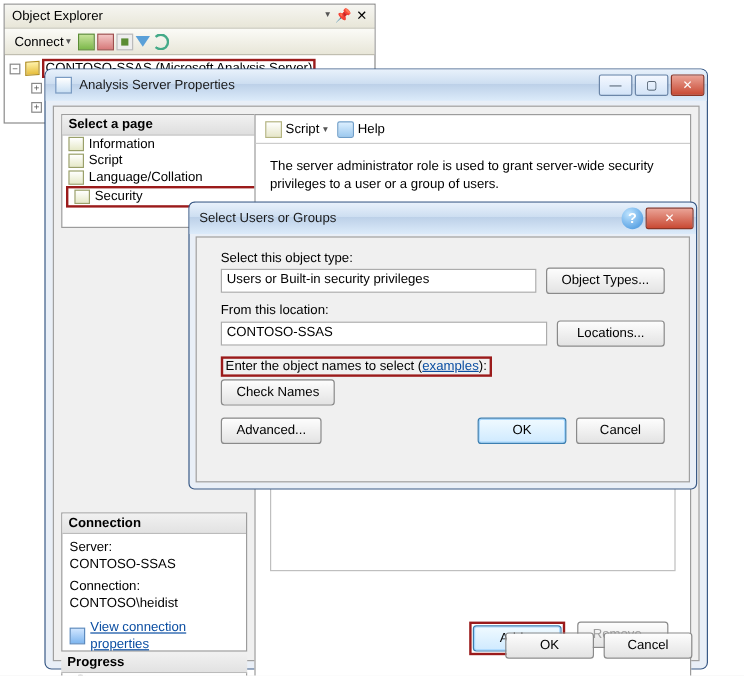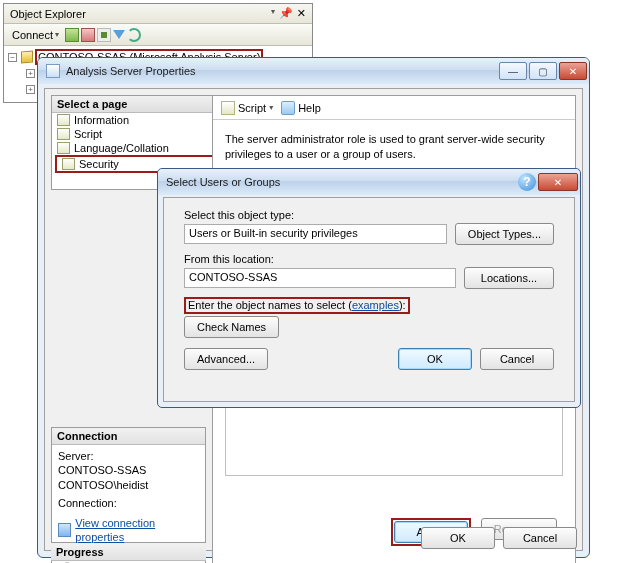--- a/index.html
+++ b/index.html
@@ -147,22 +147,22 @@
           <span class="pg-ico"></span>
           <span>Security</span>
         </div>
     </div>
 
     <div class="conn-pane">
       <div class="sec-hdr">Connection</div>
       <div class="conn-body">
         <div>Server:</div>
         <div>CONTOSO-SSAS</div>
+        <div style="margin-top:4px;">Connection:</div>
         <div>CONTOSO\heidist</div>
-        <div style="margin-top:4px;">Connection:</div>
         <a class="linklike">
           <span style="width:14px;height:14px;background:linear-gradient(#cfe5ff,#7fb6ef);border:1px solid #5c8abf;"></span>
           <span>View connection properties</span>
         </a>
       </div>
     </div>
 
     <div style="position:absolute; left:6px; top:455px; width:155px;" class="sec-hdr">Progress</div>
     <div style="position:absolute; left:6px; top:472px; width:155px; height:20px; background:#fff; border:1px solid #9c9c9c; border-top:none; display:flex; align-items:center;">
        <span class="spin-ico"></span>

